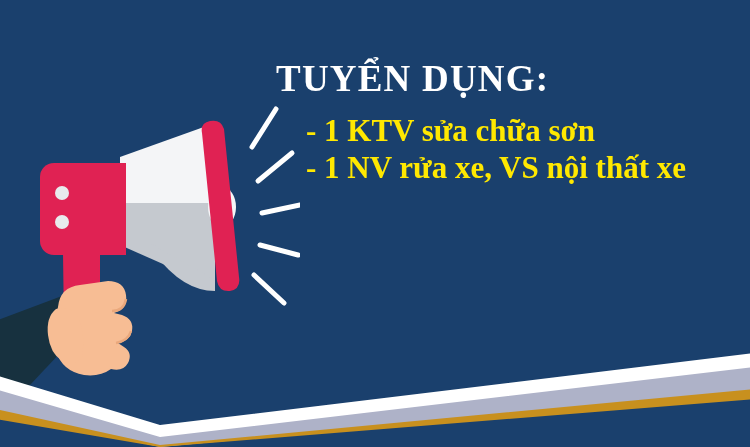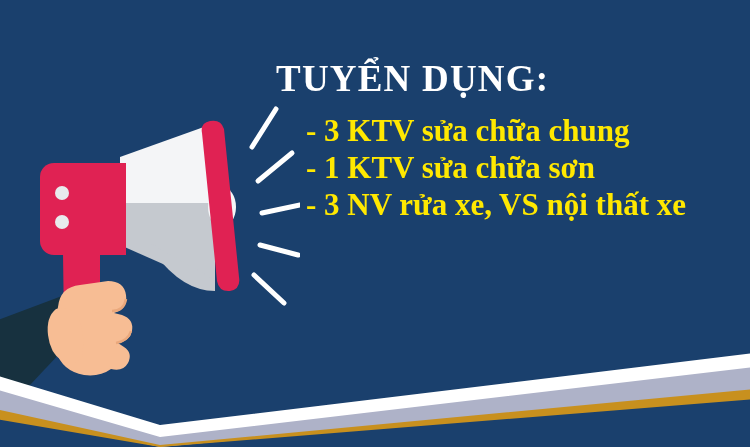--- a/index.html
+++ b/index.html
@@ -122,19 +122,18 @@
     <path d="M -5 38 L 160 88 L 755 16 L 755 40 L 160 106 L -5 58 Z" fill="#ffffff"></path>
 
     <path d="M -5 52 L 160 100 L 755 30 L 755 56 L 160 110 L -5 74 Z" fill="#aeb2c8"></path>
 
     <path d="M -5 72 L 160 108 L 755 52 L 755 62 L 160 110 L -5 82 Z" fill="#c8901e"></path>
   </svg>
 
   <div id="text-block">
     <h1 id="headline">TUYỂN DỤNG:</h1>
     <ul class="bullet-list">
-      <li class="bullet-item">- 3 KTV sửa chữa chung</li>
       <li class="bullet-item">- 1 KTV sửa chữa sơn</li>
-      <li class="bullet-item">- 3 NV rửa xe, VS nội thất xe</li>
+      <li class="bullet-item">- 1 NV rửa xe, VS nội thất xe</li>
     </ul>
   </div>
 
 </div>
 
 </body></html>

